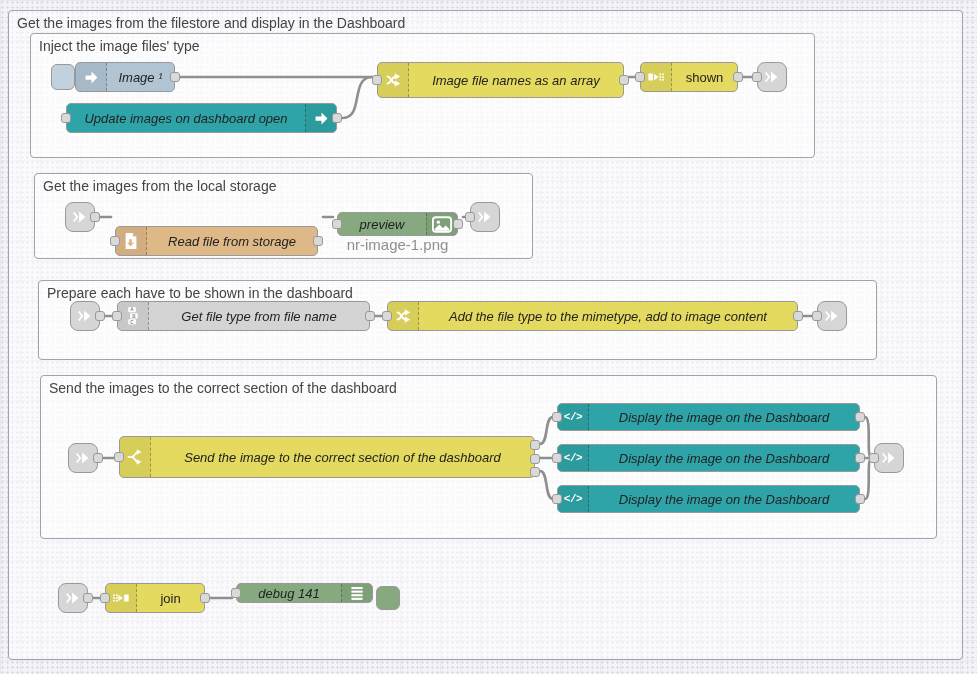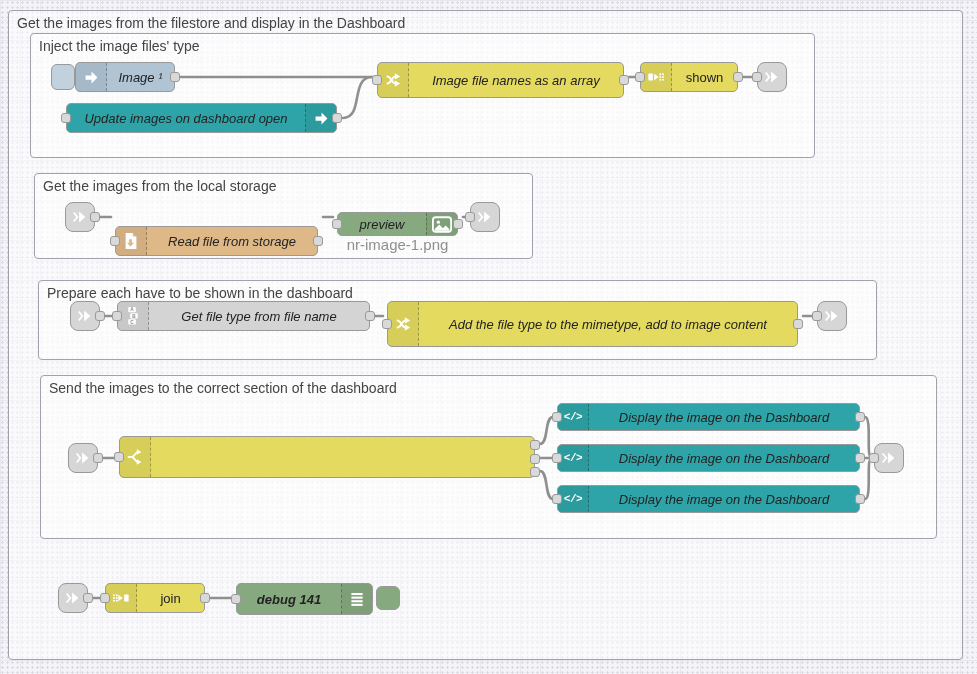--- a/index.html
+++ b/index.html
@@ -242,21 +242,21 @@
         <text x="8" y="5.6" font-size="5" text-anchor="middle" fill="#8a8a8a" font-family="Liberation Sans, sans-serif" font-weight="bold">A</text>
         <text x="10" y="12.1" font-size="5" text-anchor="middle" fill="#8a8a8a" font-family="Liberation Sans, sans-serif" font-weight="bold">B</text>
         <text x="8" y="18.6" font-size="5" text-anchor="middle" fill="#8a8a8a" font-family="Liberation Sans, sans-serif" font-weight="bold">C</text>
       </svg>
     </div>
     <span class="lbl it">Get file type from file name</span>
     <span class="port pl"></span>
     <span class="port pr"></span>
   </div>
 
-  <div class="node c-yellow" style="left:387px;top:301px;width:411px;height:46px;">
+  <div class="node c-yellow" style="left:387px;top:301px;width:411px;height:30px;">
     <div class="icon l">
       <svg class="ic" width="18" height="18" viewBox="0 0 20 20">
         <path d="M3 14 C9 14 8 6 13 6" stroke="#fff" stroke-width="2" fill="none"></path>
         <path d="M12 2.5 L18 6 L12 9.5 z" fill="#fff"></path>
         <path d="M3 6 C9 6 8 14 13 14" stroke="#fff" stroke-width="2" fill="none"></path>
         <path d="M12 10.5 L18 14 L12 17.5 z" fill="#fff"></path>
       </svg>
     </div>
     <span class="lbl it">Add the file type to the mimetype, add to image content</span>
     <span class="port pl"></span>
@@ -282,20 +282,21 @@
   <div class="node c-yellow" style="left:119px;top:436px;width:416px;height:42px;">
     <div class="icon l">
       <svg class="ic" width="18" height="20" viewBox="0 0 20 20">
         <path d="M2 10 h4" stroke="#fff" stroke-width="2" fill="none"></path>
         <path d="M6 10 C10 10 10 5 13 4.5" stroke="#fff" stroke-width="2" fill="none"></path>
         <path d="M6 10 C10 10 10 15 13 15.5" stroke="#fff" stroke-width="2" fill="none"></path>
         <path d="M12 1.5 L17 4.5 L12 7.5 z" fill="#fff"></path>
         <path d="M12 12.5 L17 15.5 L12 18.5 z" fill="#fff"></path>
       </svg>
     </div>
+    <span class="lbl it">Send the image to the correct section of the dashboard</span>
     <span class="port pl"></span>
     <span class="port" style="right:-6px;top:3px;"></span>
     <span class="port" style="right:-6px;top:17px;"></span>
     <span class="port" style="right:-6px;top:30px;"></span>
   </div>
 
   <div class="node c-teal" style="left:557px;top:403px;width:303px;height:28px;">
     <div class="icon l">
       <span class="tmpl-glyph">&lt;/&gt;</span>
     </div>
@@ -349,21 +350,21 @@
           <circle cx="5.3" cy="13" r="1.1"></circle>
         <path d="M7 6.5 L12 10 L7 13.5 z"></path>
         <rect x="13.5" y="6" width="5" height="8" rx="1"></rect>
       </svg>
     </div>
     <span class="lbl">join</span>
     <span class="port pl"></span>
     <span class="port pr"></span>
   </div>
 
-  <div class="node c-green" style="left:236px;top:583px;width:137px;height:32px;font-weight:bold;">
+  <div class="node c-green" style="left:236px;top:583px;width:137px;height:20px;">
     <span class="lbl it">debug 141</span>
     <div class="icon r">
       <svg class="ic" width="16" height="16" viewBox="0 0 20 20" fill="#fff">
         <rect x="3" y="2.5" width="14" height="2.6"></rect>
         <rect x="3" y="7" width="14" height="2.6"></rect>
         <rect x="3" y="11.5" width="14" height="2.6"></rect>
         <rect x="3" y="16" width="14" height="2.6"></rect>
       </svg>
     </div>
     <span class="port pl"></span>

